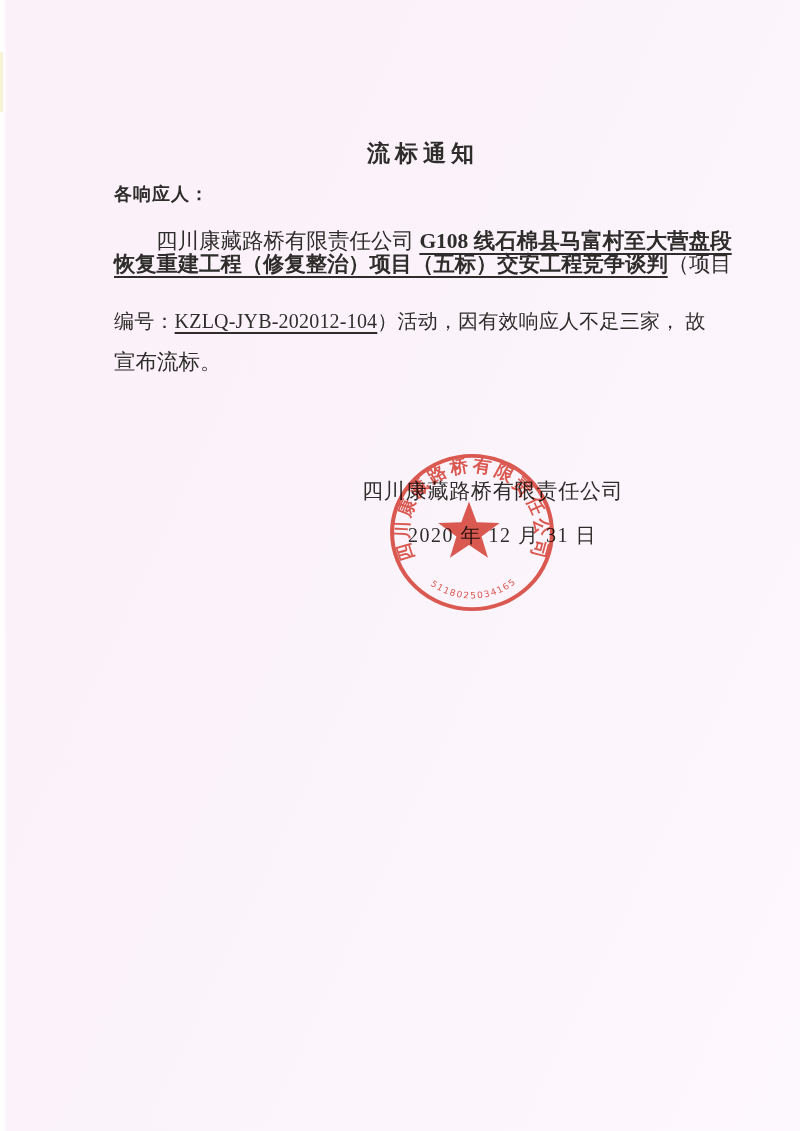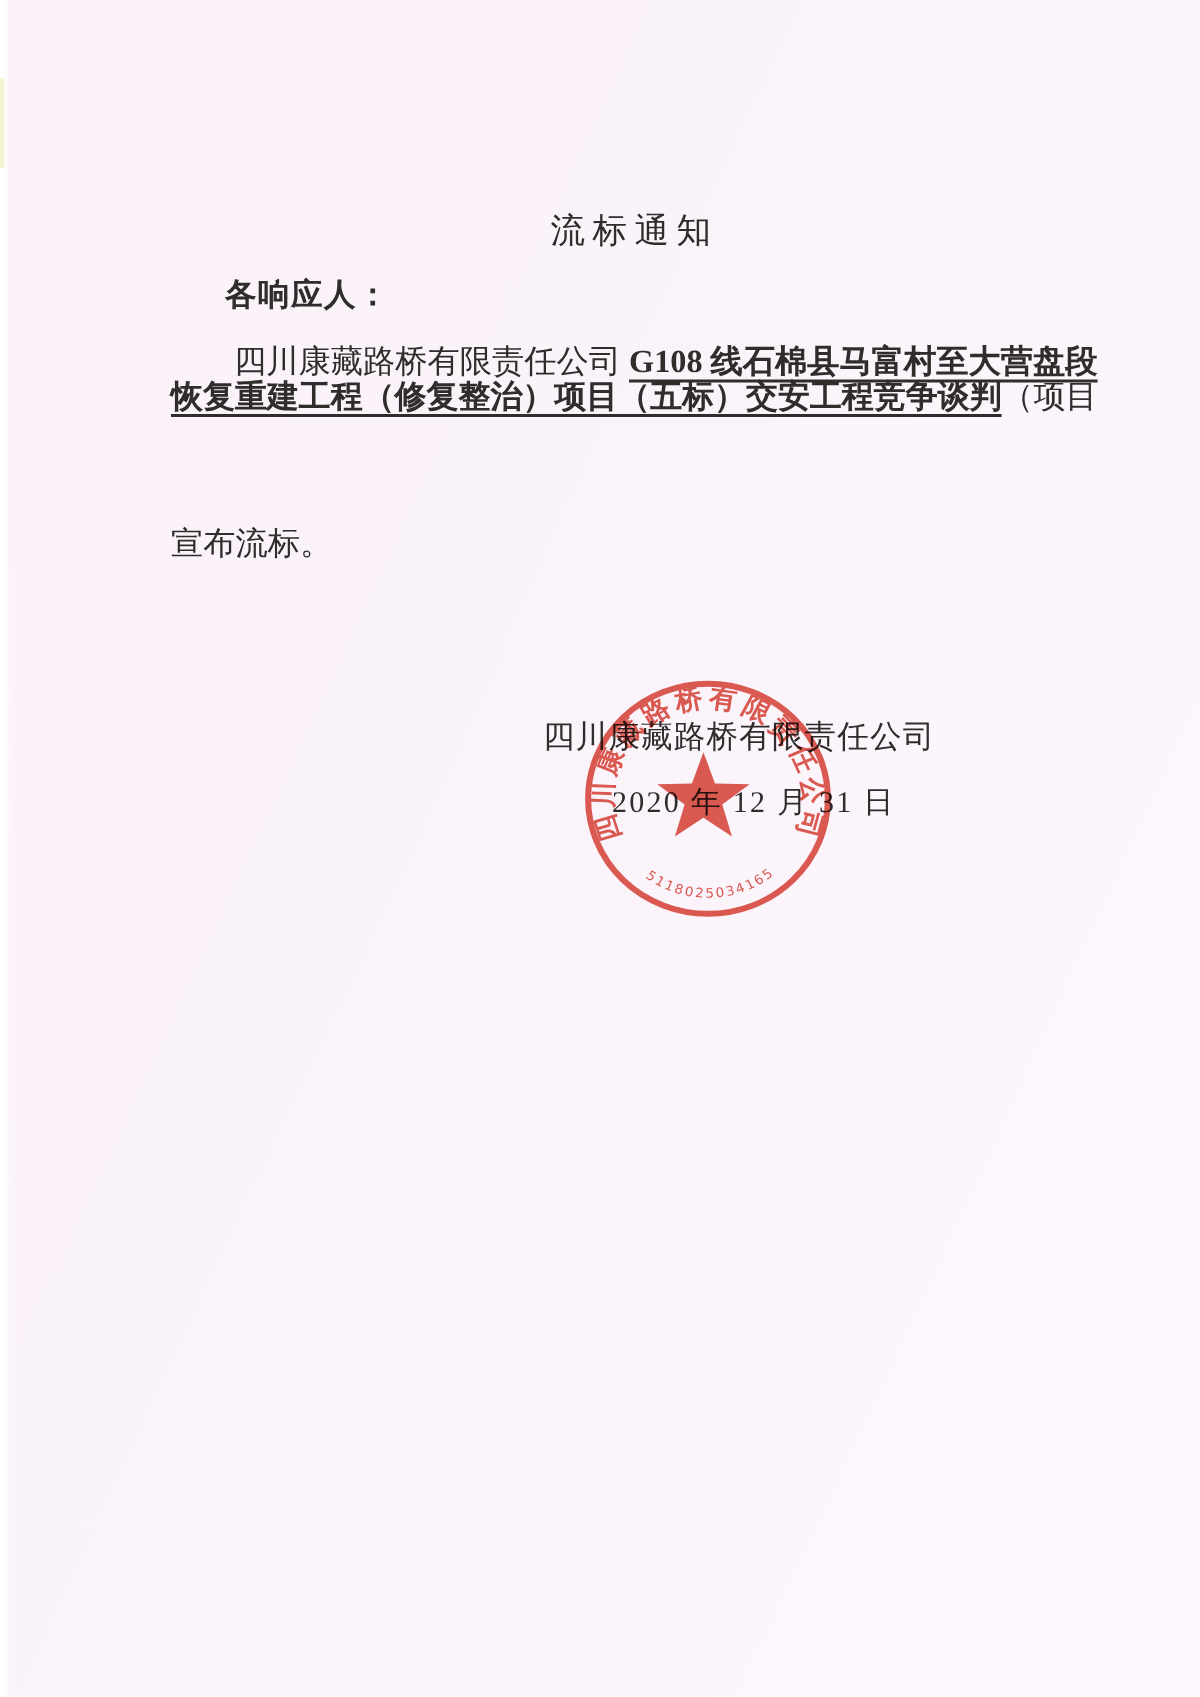--- a/index.html
+++ b/index.html
@@ -23,27 +23,27 @@
   .edge-strip {
     position: absolute; left: 0; top: 0; width: 7px; height: 100%;
     background: linear-gradient(to right, #ffffff 0%, rgba(255,255,255,0.85) 55%, rgba(255,255,255,0) 100%);
   }
   .edge-tint {
     position: absolute; left: 0; top: 52px; width: 3px; height: 60px;
     background: rgba(240, 234, 180, 0.55);
   }
   .doc-title {
     position: absolute; left: 367px; top: 140px;
-    font-size: 23px; font-weight: 400; letter-spacing: 5px;
+    font-size: 23px; font-weight: 700; letter-spacing: 5px;
     line-height: 1.2; white-space: nowrap;
   }
   .salutation {
     position: absolute; left: 114px; top: 184px;
-    font-size: 21px; font-weight: 700; letter-spacing: 1px;
-    line-height: 1.2; white-space: nowrap; margin-left: 36px;
+    font-size: 18px; font-weight: 700; letter-spacing: 1px;
+    line-height: 1.2; white-space: nowrap;
   }
   .para-line {
     position: absolute; left: 114px;
     line-height: 1.18; white-space: nowrap;
   }
   .pl-1 { top: 229px; font-size: 21.5px; padding-left: 42px; }
   .pl-2 { top: 252px; font-size: 21.3px; }
   .pl-3 { top: 310px; font-size: 20px;  letter-spacing: 0.2px; }
   .pl-4 { top: 350px; font-size: 21.5px; }
   .seg-u-bold {
@@ -85,20 +85,21 @@
   <div class="edge-tint"></div>
 
   <div class="doc-title">流标通知</div>
 
   <div class="salutation">各响应人：</div>
 
   <div class="para-line pl-1"><span>四川康藏路桥有限责任公司 </span><span class="seg-u-bold">G108 线石棉县马富村至大营盘段</span></div>
 
   <div class="para-line pl-2"><span class="seg-u-bold">恢复重建工程（修复整治）项目（五标）交安工程竞争谈判</span><span>（项目</span></div>
 
+  <div class="para-line pl-3"><span>编号：</span><span class="seg-u">KZLQ-JYB-202012-104</span><span>）活动，因有效响应人不足三家， 故</span></div>
 
   <div class="para-line pl-4"><span>宣布流标。</span></div>
 
   <div class="signature-company">四川康藏路桥有限责任公司</div>
   <div class="signature-date">2020 年 12 月 31 日</div>
 
   <div class="seal">
     <svg viewBox="0 0 170 170" preserveAspectRatio="none">
       <defs>
         <path id="sealArcTop" d="M 27.9 111.6 A 63 63 0 1 1 142.1 111.6" fill="none"></path>

